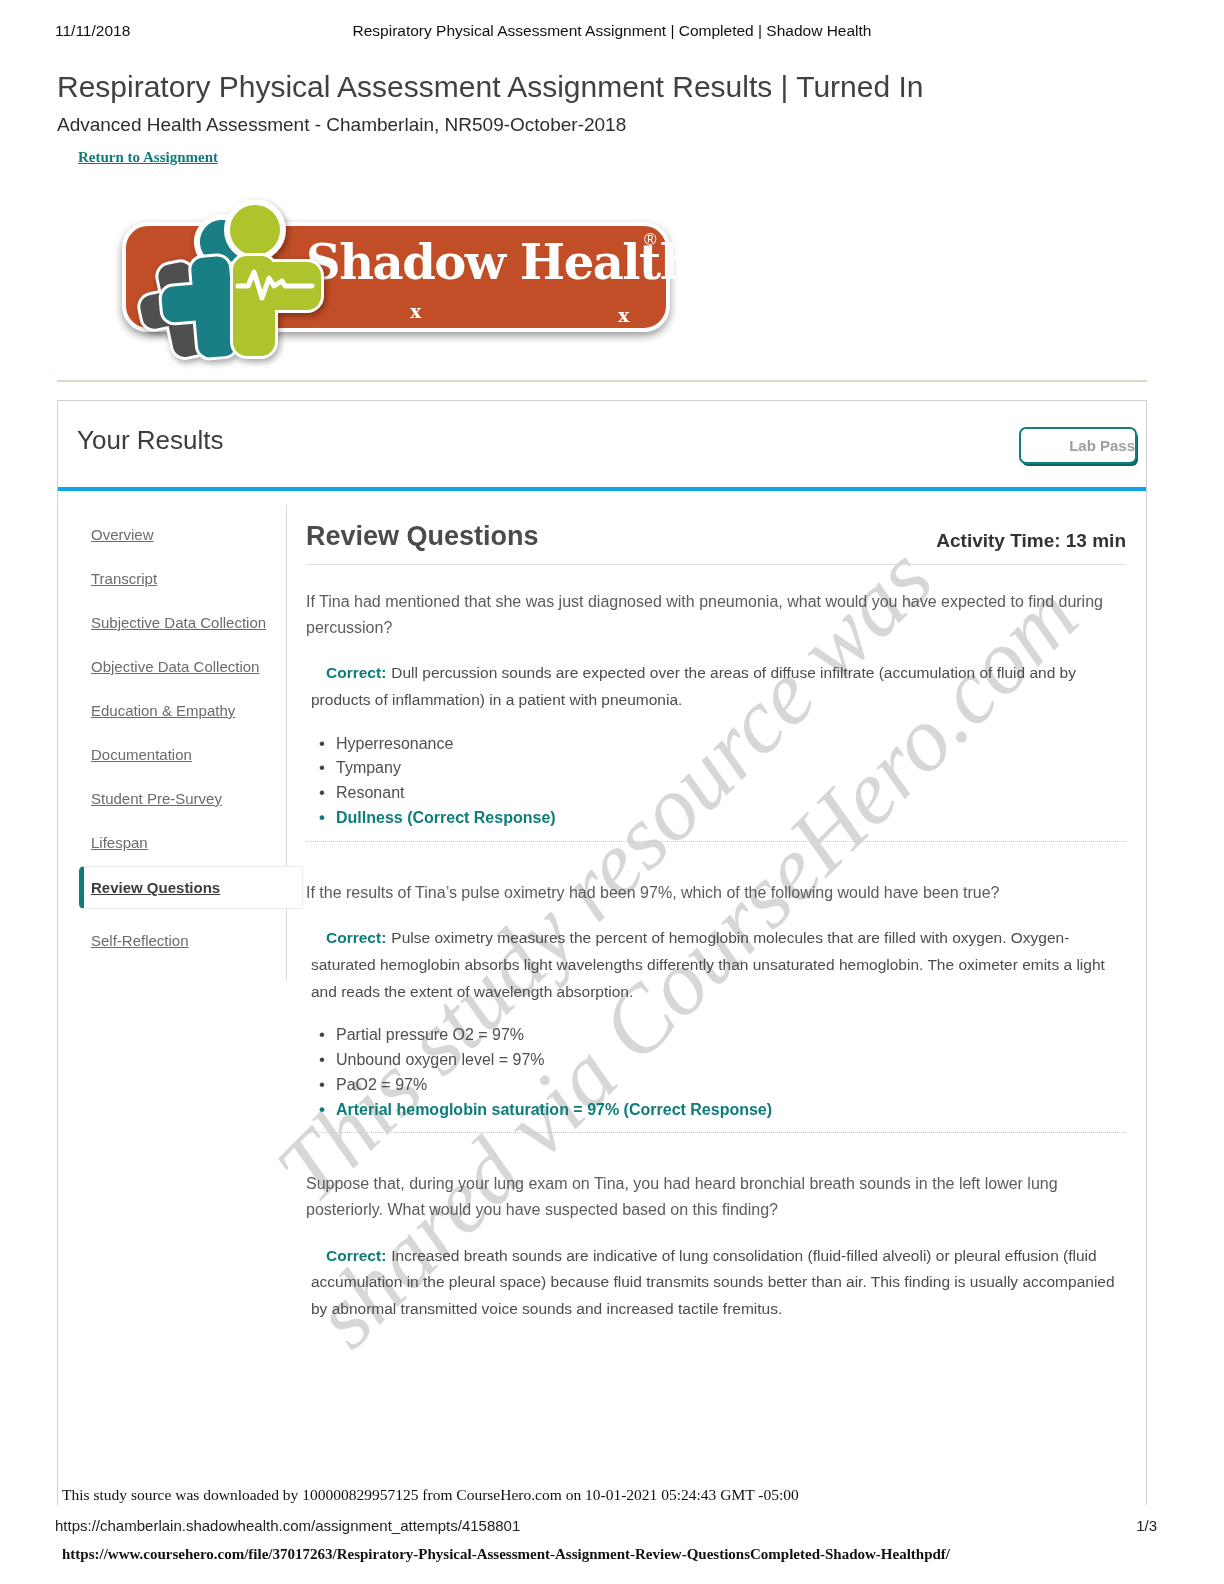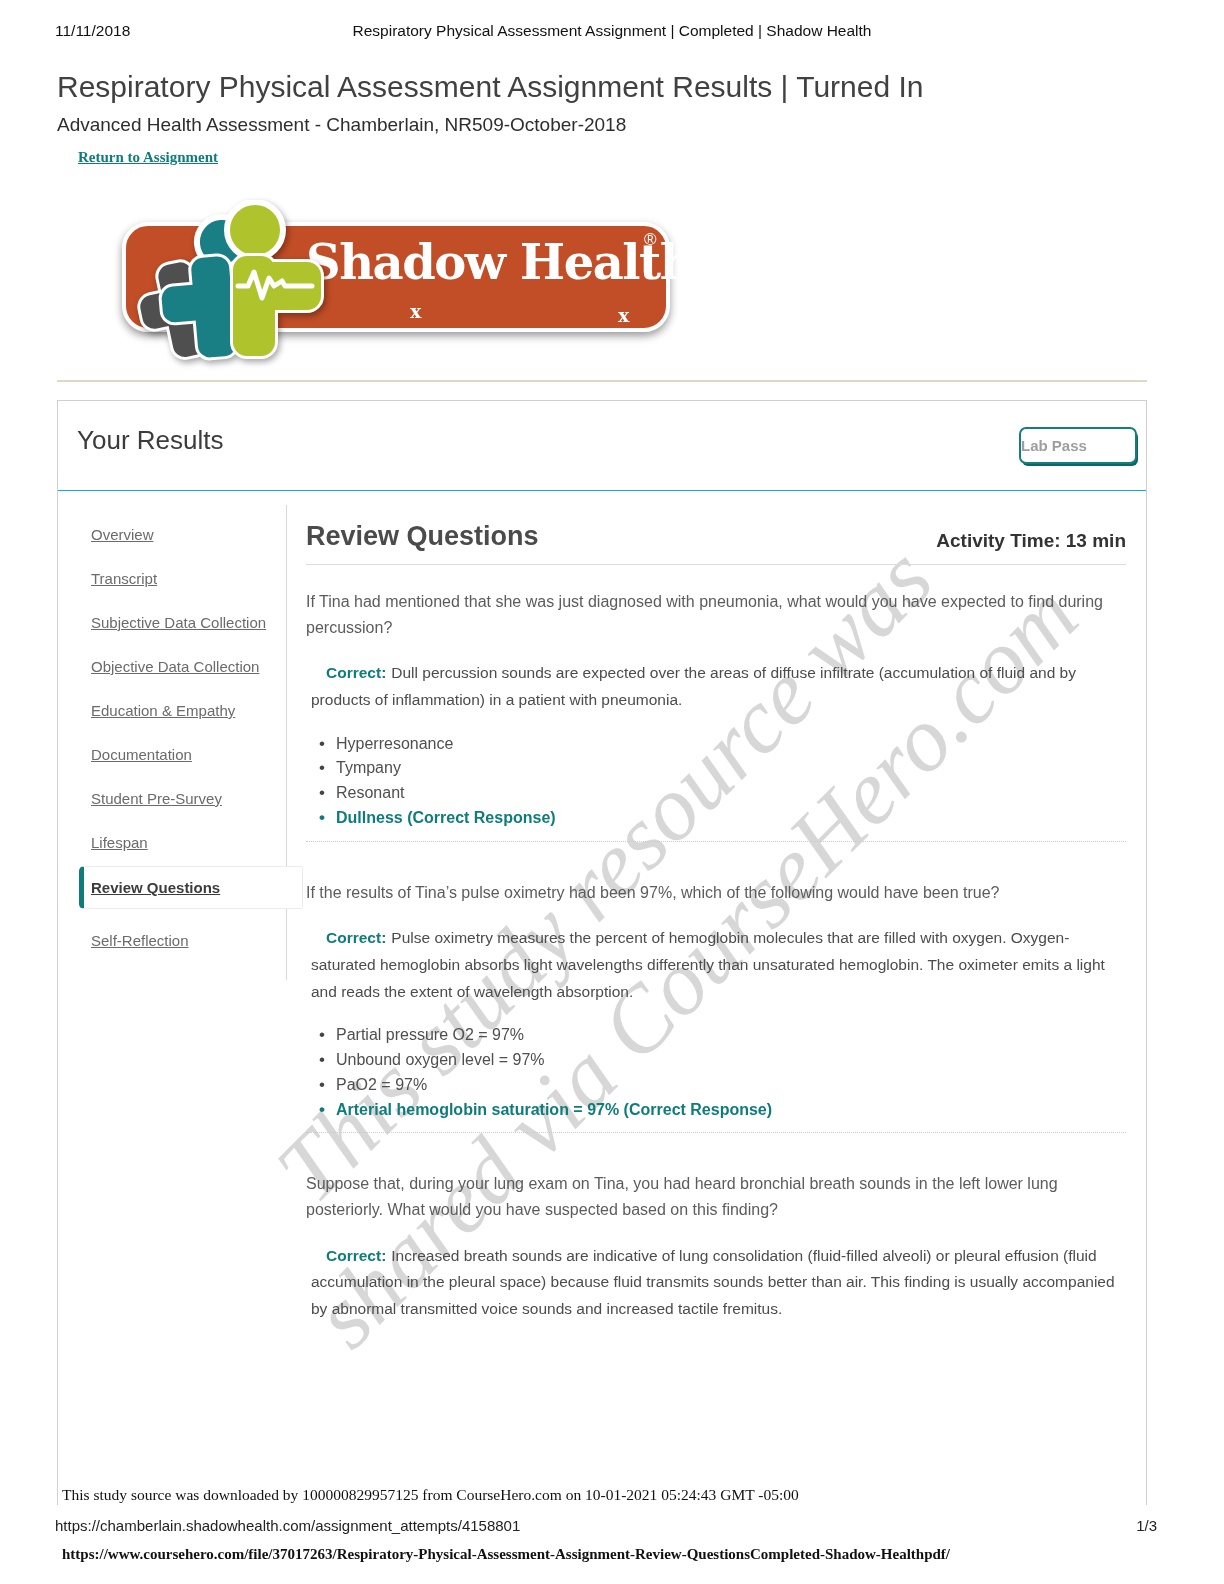--- a/index.html
+++ b/index.html
@@ -30,25 +30,25 @@
               font-size:19px; color:#fff; z-index:3; }
   .logo-figures { position:absolute; left:14px; top:0; z-index:4;
                   filter:drop-shadow(2px 3px 3px rgba(0,0,0,.35)); }
 
   
   .top-divider { position:absolute; left:57px; top:380px; width:1090px; height:2px; background:#ded8c5; }
 
   
   .results-panel { position:absolute; left:57px; top:400px; width:1090px; height:1105px;
                    background:#fff; border:1px solid #cfcfcf; border-bottom:none; }
-  .results-header { position:relative; z-index:2; height:90px; border-bottom:1px solid #0ea5e9; }
+  .results-header { position:relative; z-index:2; height:90px; border-bottom:4px solid #0ea5e9; }
   .results-title { position:absolute; left:19px; top:24px; font-size:26px; color:#3c3c3c; }
   .lab-pass-btn { position:absolute; right:9px; top:26px; width:118px; height:37px; background:#fff;
                   border:2px solid #147d7d; border-radius:7px; box-shadow:2px 3px 0 -1px #0c6666;
-                  font-size:15px; font-weight:bold; color:#9e9e9e; text-align:left; line-height:33px; cursor:pointer; }
+                  font-size:15px; font-weight:bold; color:#9e9e9e; text-align:right; line-height:33px; cursor:pointer; }
 
   .panel-body { position:relative; }
   .sidebar-divider { position:absolute; left:228px; top:14px; width:1px; height:475px; background:#d8d8d8; z-index:1; }
 
   .sidebar { position:absolute; left:0; top:0; width:260px; z-index:2; }
   .sidebar ul { list-style:none; margin-top:36px; }
   .sidebar li { margin:0 0 29px 33px; font-size:15px; line-height:1; }
   .sidebar a { color:#6b6b6b; text-decoration:underline; cursor:pointer; }
   .sidebar li.active { margin-left:21px; margin-top:-13px; margin-bottom:24px; width:224px;
                        background:#fff; border-left:5px solid #0e7c7b;

